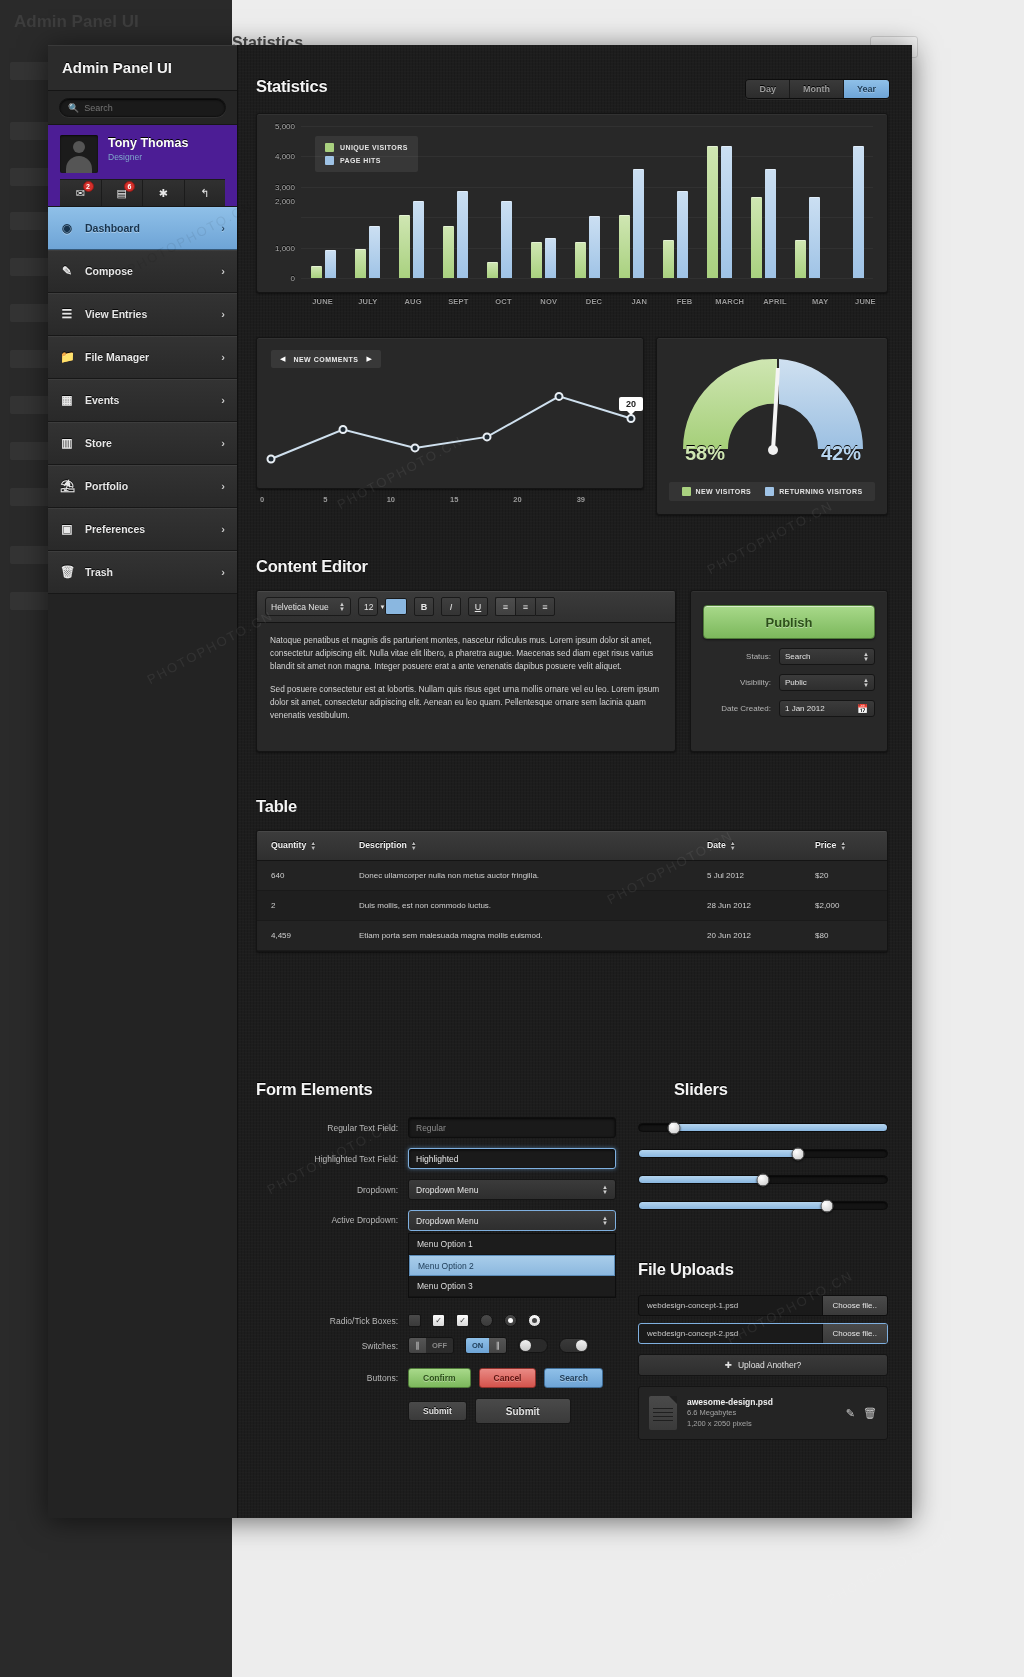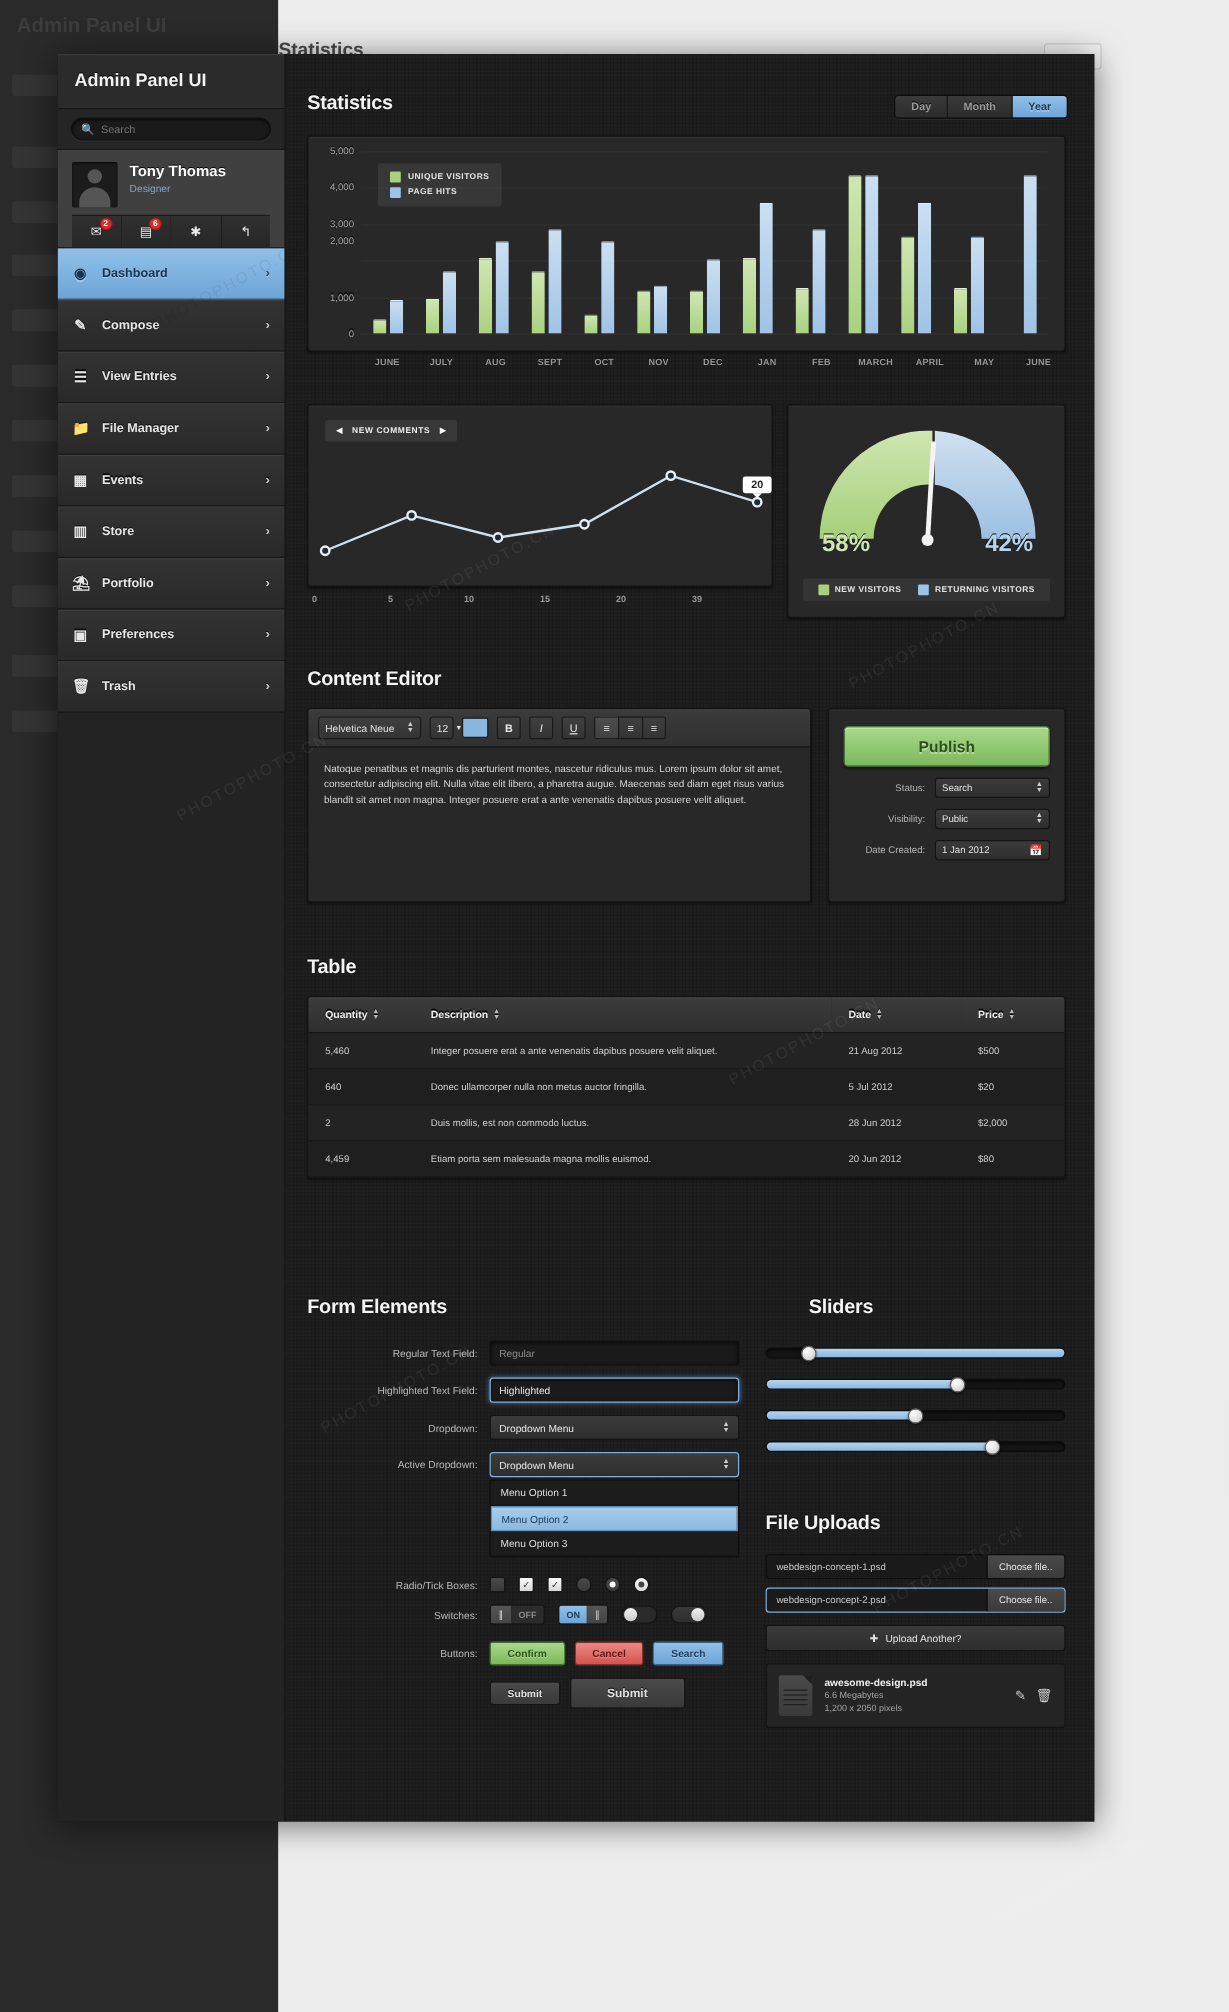--- a/index.html
+++ b/index.html
@@ -81,21 +81,21 @@
     background:#1a1a1a; border:1px solid #111;
     box-shadow: inset 0 1px 2px rgba(0,0,0,.8), 0 1px 0 rgba(255,255,255,.05);
     display:flex; align-items:center; padding:0 8px; gap:5px;
   }
   .side-search .sicon { color:#8d8d8d; font-size:9px; }
   .side-search input {
     flex:1; background:transparent; border:0; outline:0;
     color:#9a9a9a; font-size:9px; font-family:"Liberation Sans",sans-serif;
   }
   .profile {
-    padding:10px 12px 0 12px; background:#404040;
+    padding:10px 12px 0 12px; background:#4c1d95;
     border-bottom:1px solid #171717;
   }
   .profile-row { display:flex; gap:10px; align-items:flex-start; }
   .avatar {
     width:38px;height:38px;background:#1b1b1b;border-radius:2px;
     position:relative; overflow:hidden; flex:none;
     box-shadow: inset 0 1px 2px rgba(0,0,0,.7);
   }
   .avatar::before{content:"";position:absolute;left:13px;top:6px;width:12px;height:12px;
     border-radius:50%;background:#555;}
@@ -675,20 +675,21 @@
         <div class="tb-btn" style="font-style:italic">I</div>
         <div class="tb-btn" style="text-decoration:underline">U</div>
         <div class="tb-group">
           <div class="tb-btn">≡</div>
           <div class="tb-btn">≡</div>
           <div class="tb-btn">≡</div>
         </div>
       </div>
       <div class="ed-body">
         <p>Natoque penatibus et magnis dis parturient montes, nascetur ridiculus mus. Lorem ipsum dolor sit amet, consectetur adipiscing elit. Nulla vitae elit libero, a pharetra augue. Maecenas sed diam eget risus varius blandit sit amet non magna. Integer posuere erat a ante venenatis dapibus posuere velit aliquet.</p>
+        <p>Sed posuere consectetur est at lobortis. Nullam quis risus eget urna mollis ornare vel eu leo. Lorem ipsum dolor sit amet, consectetur adipiscing elit. Aenean eu leo quam. Pellentesque ornare sem lacinia quam venenatis vestibulum.</p>
       </div>
     </div>
 
     <div class="panel" style="position:absolute;left:452px;top:545px;width:198px;height:162px;padding:14px 12px;">
       <div class="pub-btn">Publish</div>
       <div class="pub-row">
         <div class="pub-lab">Status:</div>
         <div class="mini-sel">
           <span>Search</span>
           <span class="stepper">▲<br>▼</span>
@@ -716,26 +717,20 @@
       <table>
         <thead>
             <tr>
           <th style="width:88px"><span>Quantity</span><span class="sortic">▲<br>▼</span></th>
           <th><span>Description</span><span class="sortic">▲<br>▼</span></th>
           <th style="width:108px"><span>Date</span><span class="sortic">▲<br>▼</span></th>
           <th style="width:86px"><span>Price</span><span class="sortic">▲<br>▼</span></th>
         </tr>
           </thead>
         <tbody id="table-body">
-            <tr>
-              <td>5,460</td>
-              <td>Integer posuere erat a ante venenatis dapibus posuere velit aliquet.</td>
-              <td>21 Aug 2012</td>
-              <td>$500</td>
-            </tr>
             <tr>
               <td>640</td>
               <td>Donec ullamcorper nulla non metus auctor fringilla.</td>
               <td>5 Jul 2012</td>
               <td>$20</td>
             </tr>
             <tr>
               <td>2</td>
               <td>Duis mollis, est non commodo luctus.</td>
               <td>28 Jun 2012</td>

